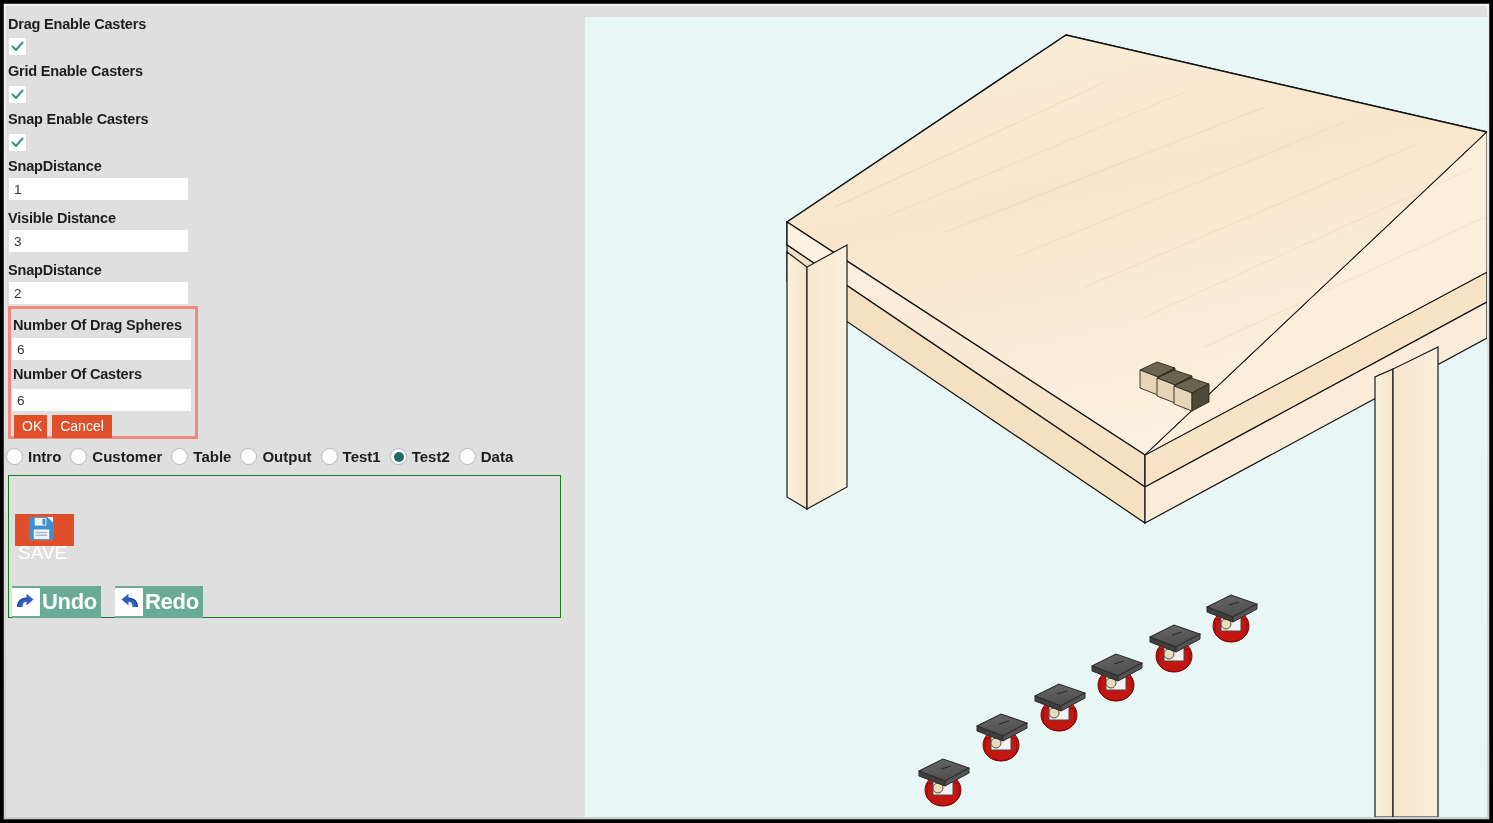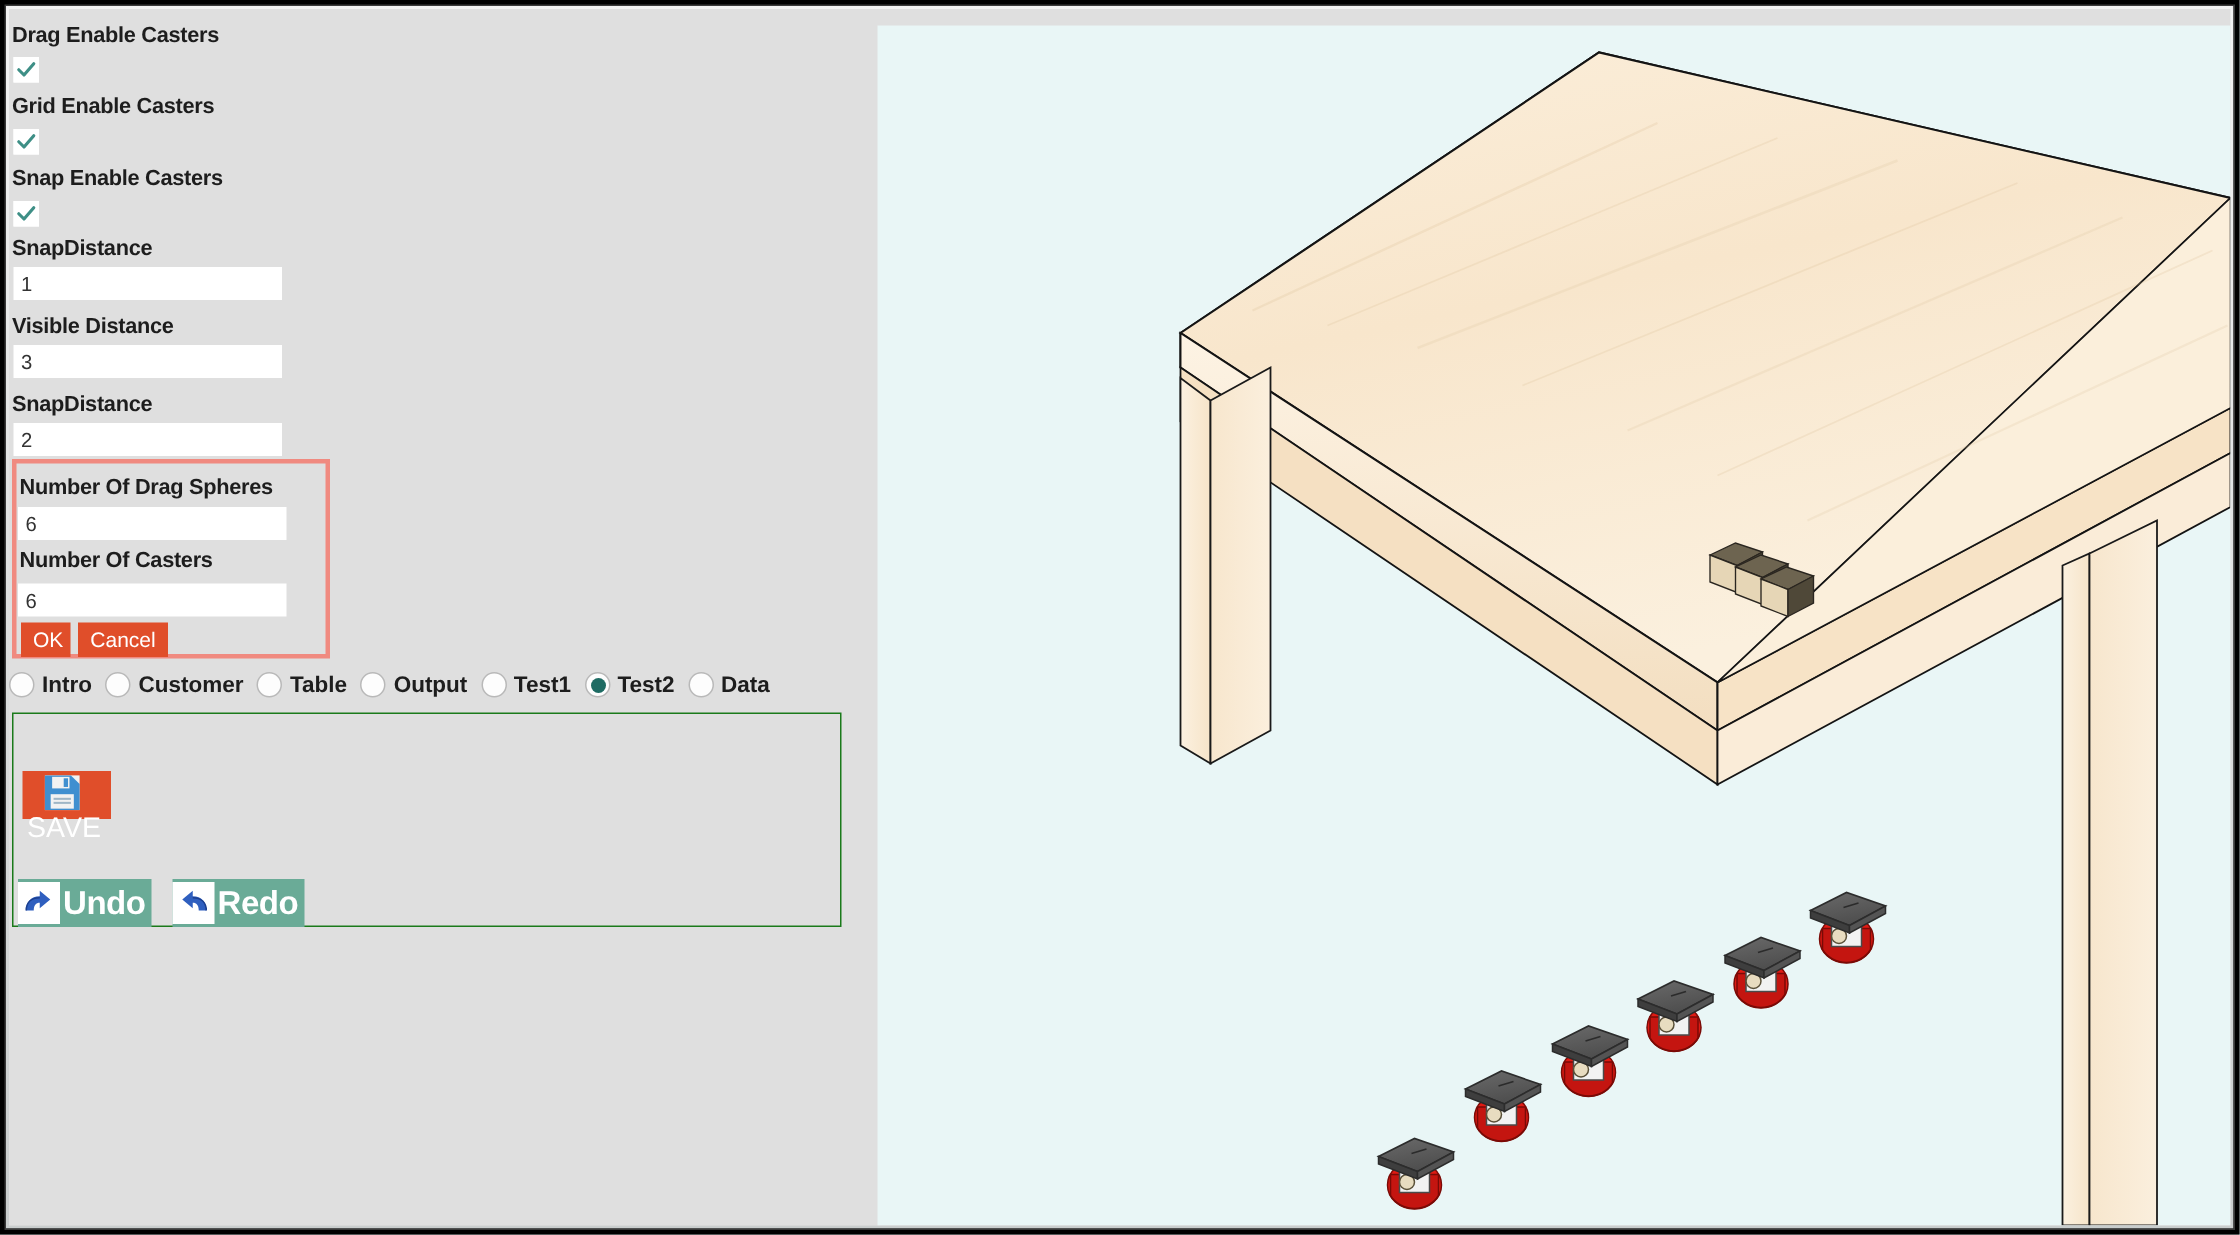--- a/index.html
+++ b/index.html
@@ -62,21 +62,21 @@
     width: 17px; height: 17px;
     background: #ffffff;
     border: 1px solid #ffffff;
   }
   .chk svg { display:block; }
 
   
   #dialog-group {
     position: absolute;
     left: 2px; top: 300px;
-    width: 212px; height: 133px;
+    width: 190px; height: 133px;
     border: 3px solid #f08a80;
     background: transparent;
   }
   #dialog-group .prop-label { color:#1d1d1d; }
   .dlg-btn {
     position: absolute;
     height: 23px;
     background: #e04e2a;
     color: #ffffff;
     border: none;

